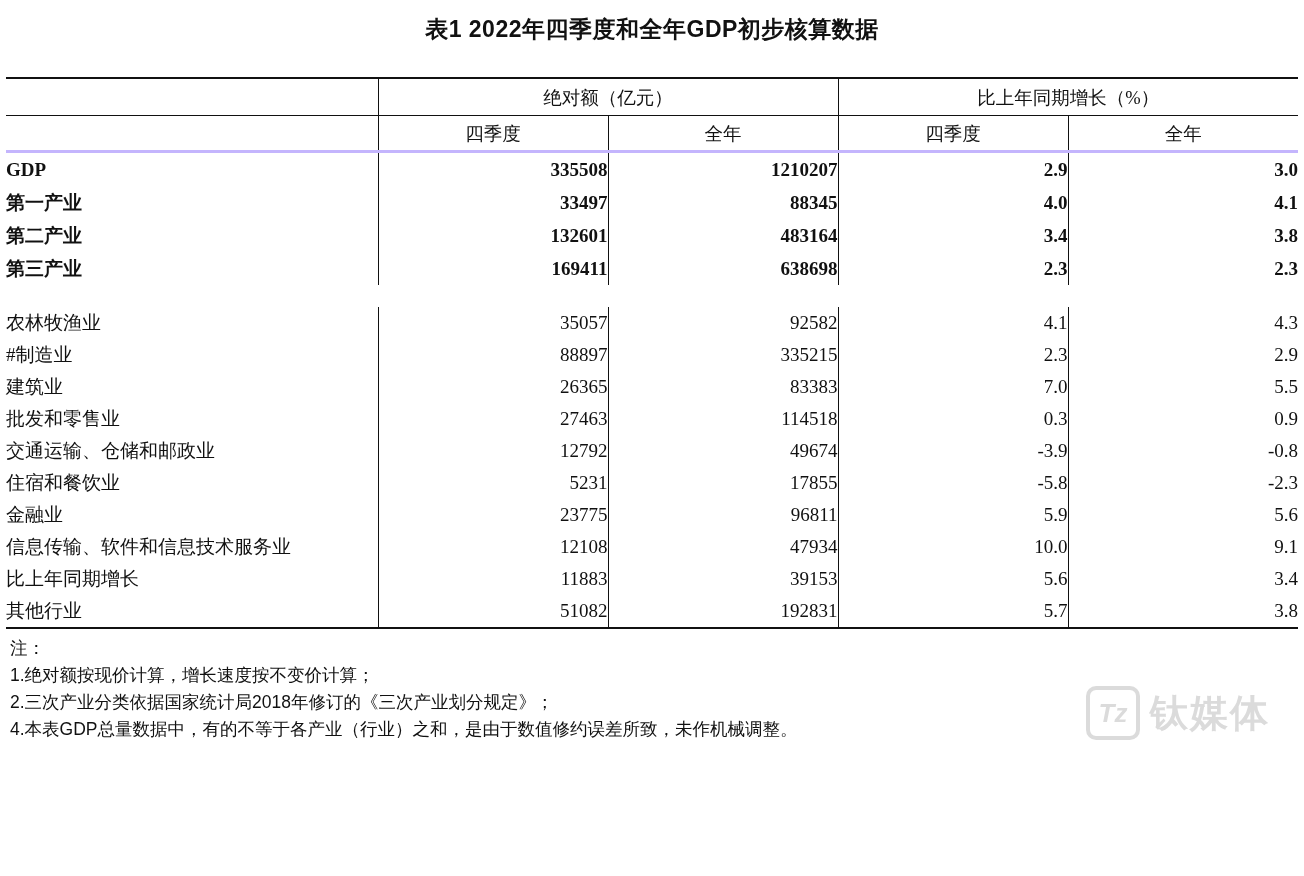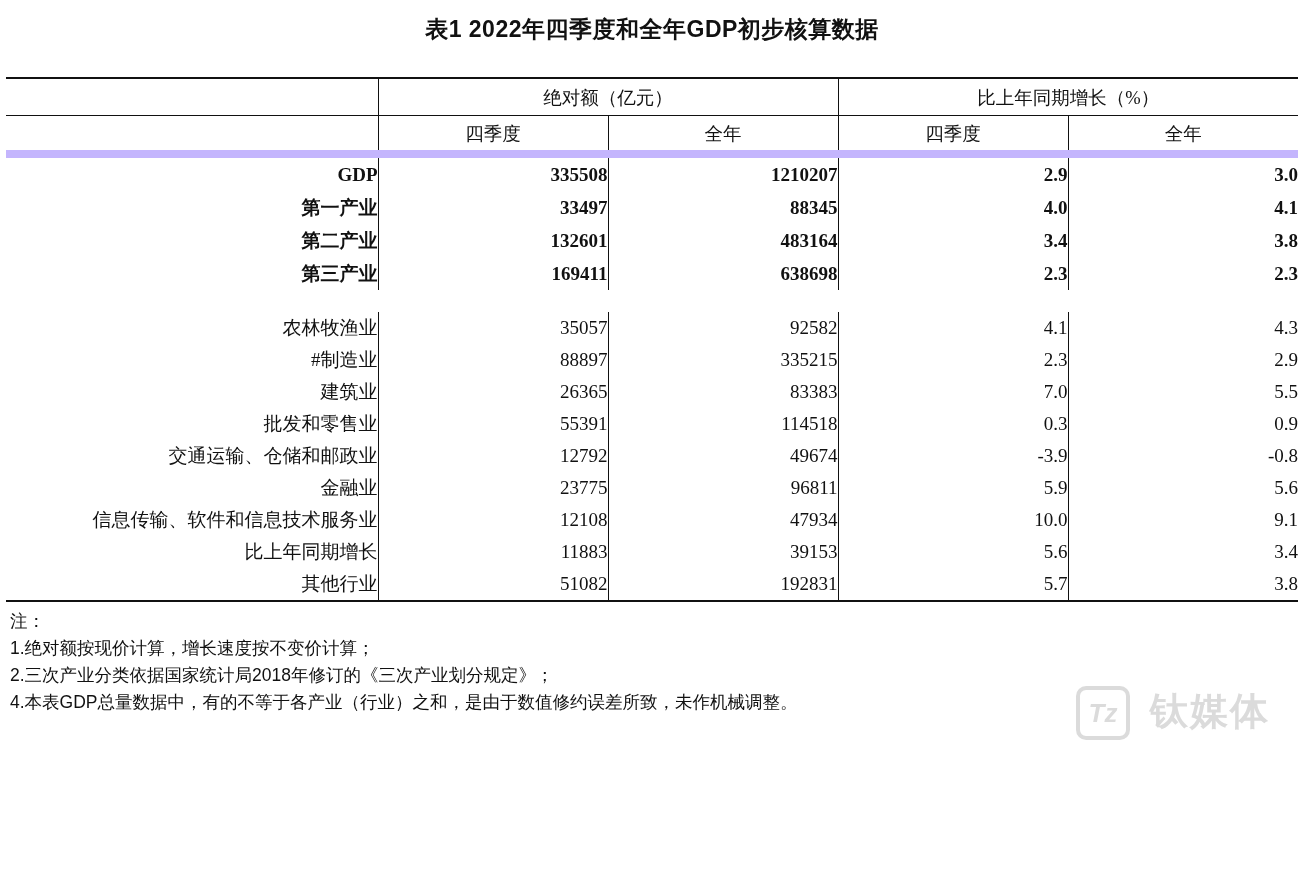--- a/index.html
+++ b/index.html
@@ -52,29 +52,29 @@
     font-weight: normal;
     font-size: 18.5px;
     text-align: center;
     border-bottom: 1px solid #111;
   }
   .hdr-row2 th {
     height: 34px;
     font-weight: normal;
     font-size: 18.5px;
     text-align: center;
-    border-bottom: 8px solid #c4b5fd;
+    border-bottom: 3px solid #c4b5fd;
     margin-top: 8px;
   }
   .vline-l { border-left: 1px solid #111; }
   .vline-r { border-right: 1px solid #111; }
   .col-label { width: 372px; }
   .col-num { width: 230px; }
   td.label {
-    text-align: right;
+    text-align: left;
     padding-left: 10px;
     font-size: 19px;
   }
   td.num {
     text-align: right;
     padding-right: 36px;
     font-size: 19px;
   }
   tr.bold td {
     font-weight: bold;
@@ -93,22 +93,22 @@
     font-size: 17.5px;
     line-height: 1.55;
     font-family: "Liberation Sans", "DejaVu Sans", sans-serif;
   }
   .notes div { white-space: nowrap; }
   .watermark {
     position: absolute;
     right: 34px;
     bottom: 28px;
     display: flex;
-    align-items: flex-start;
-    gap: 20px;
+    align-items: center;
+    gap: 10px;
     opacity: 0.30;
     margin-left: 8px;
   }
   .wm-box {
     width: 46px;
     height: 46px;
     border: 4px solid #8a8a8a;
     border-radius: 10px;
     color: #8a8a8a;
     font-weight: bold;
@@ -212,31 +212,38 @@
         </tr>
         <tr class="data">
           <td class="label">建筑业</td>
           <td class="num vline-l">26365</td>
           <td class="num vline-l vline-r">83383</td>
           <td class="num">7.0</td>
           <td class="num vline-l">5.5</td>
         </tr>
         <tr class="data">
           <td class="label">批发和零售业</td>
-          <td class="num vline-l">55391</td>
+          <td class="num vline-l">27463</td>
           <td class="num vline-l vline-r">114518</td>
           <td class="num">0.3</td>
           <td class="num vline-l">0.9</td>
         </tr>
         <tr class="data">
           <td class="label">交通运输、仓储和邮政业</td>
           <td class="num vline-l">12792</td>
           <td class="num vline-l vline-r">49674</td>
           <td class="num">-3.9</td>
           <td class="num vline-l">-0.8</td>
+        </tr>
+        <tr class="data">
+          <td class="label">住宿和餐饮业</td>
+          <td class="num vline-l">5231</td>
+          <td class="num vline-l vline-r">17855</td>
+          <td class="num">-5.8</td>
+          <td class="num vline-l">-2.3</td>
         </tr>
         <tr class="data">
           <td class="label">金融业</td>
           <td class="num vline-l">23775</td>
           <td class="num vline-l vline-r">96811</td>
           <td class="num">5.9</td>
           <td class="num vline-l">5.6</td>
         </tr>
         <tr class="data">
           <td class="label">信息传输、软件和信息技术服务业</td>

